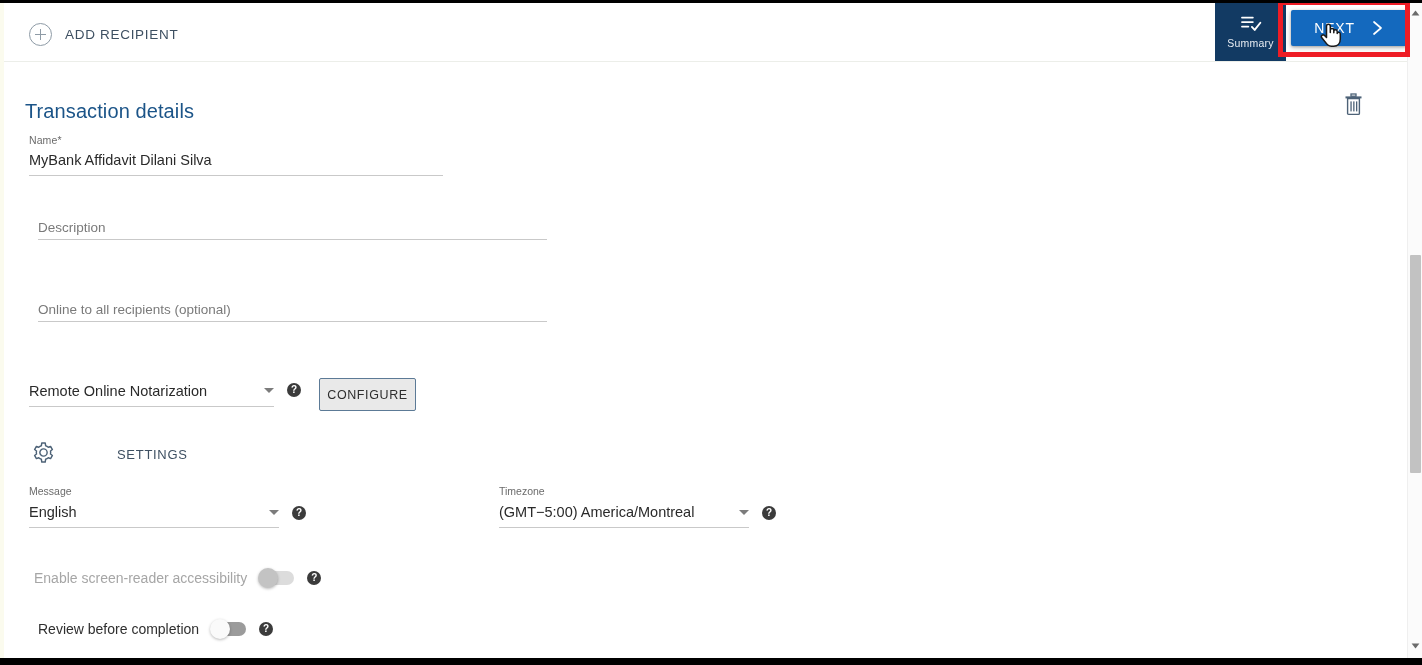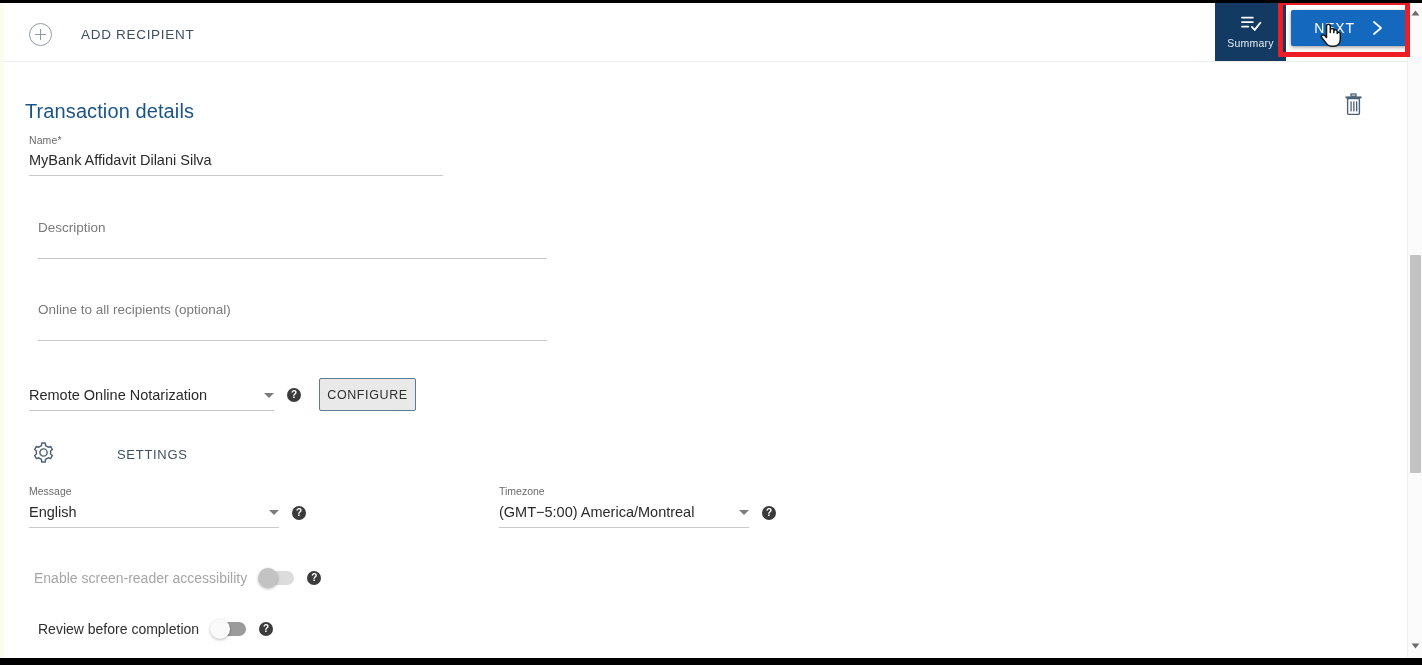--- a/index.html
+++ b/index.html
@@ -42,21 +42,21 @@
     position: absolute;
     top: 3px; left: 4px;
     width: 1404px; height: 59px;
     background: #ffffff;
     border-bottom: 1px solid #eceee9;
     box-sizing: border-box;
   }
   .add-recipient {
     position: absolute;
     left: 25px; top: 20px;
-    display: flex; align-items: center; gap: 29px;
+    display: flex; align-items: center; gap: 13px;
     cursor: pointer;
   }
   .plus-circle {
     width: 21px; height: 21px;
     border: 1.3px solid #8e9ba6;
     border-radius: 50%;
     position: relative;
     flex: 0 0 auto;
   }
   .plus-circle::before, .plus-circle::after {
@@ -178,35 +178,35 @@
   .field-value {
     font-size: 14.5px;
     color: #2a2a2a;
     padding-bottom: 7px;
     border-bottom: 1px solid #c9c9c9;
     white-space: nowrap;
   }
   .field-placeholder {
     font-size: 13.5px;
     color: #7a7a7a;
-    padding-bottom: 23px;
+    padding-bottom: 4px;
     border-bottom: 1px solid #c9c9c9;
     white-space: nowrap;
   }
 
   #name-field   { left: 25px; top: 72px; width: 414px; }
   #desc-field   { left: 34px; top: 158px; width: 509px; }
   #msg-field    { left: 34px; top: 240px; width: 509px; }
 
   
   .notary-row {
     position: absolute;
     left: 25px; top: 316px;
     display: flex;
-    align-items: flex-end;
+    align-items: center;
     gap: 0;
   }
   .select-control {
     position: relative;
     border-bottom: 1px solid #c9c9c9;
     padding-bottom: 7px;
     display: flex;
     align-items: center;
     justify-content: space-between;
     cursor: pointer;

